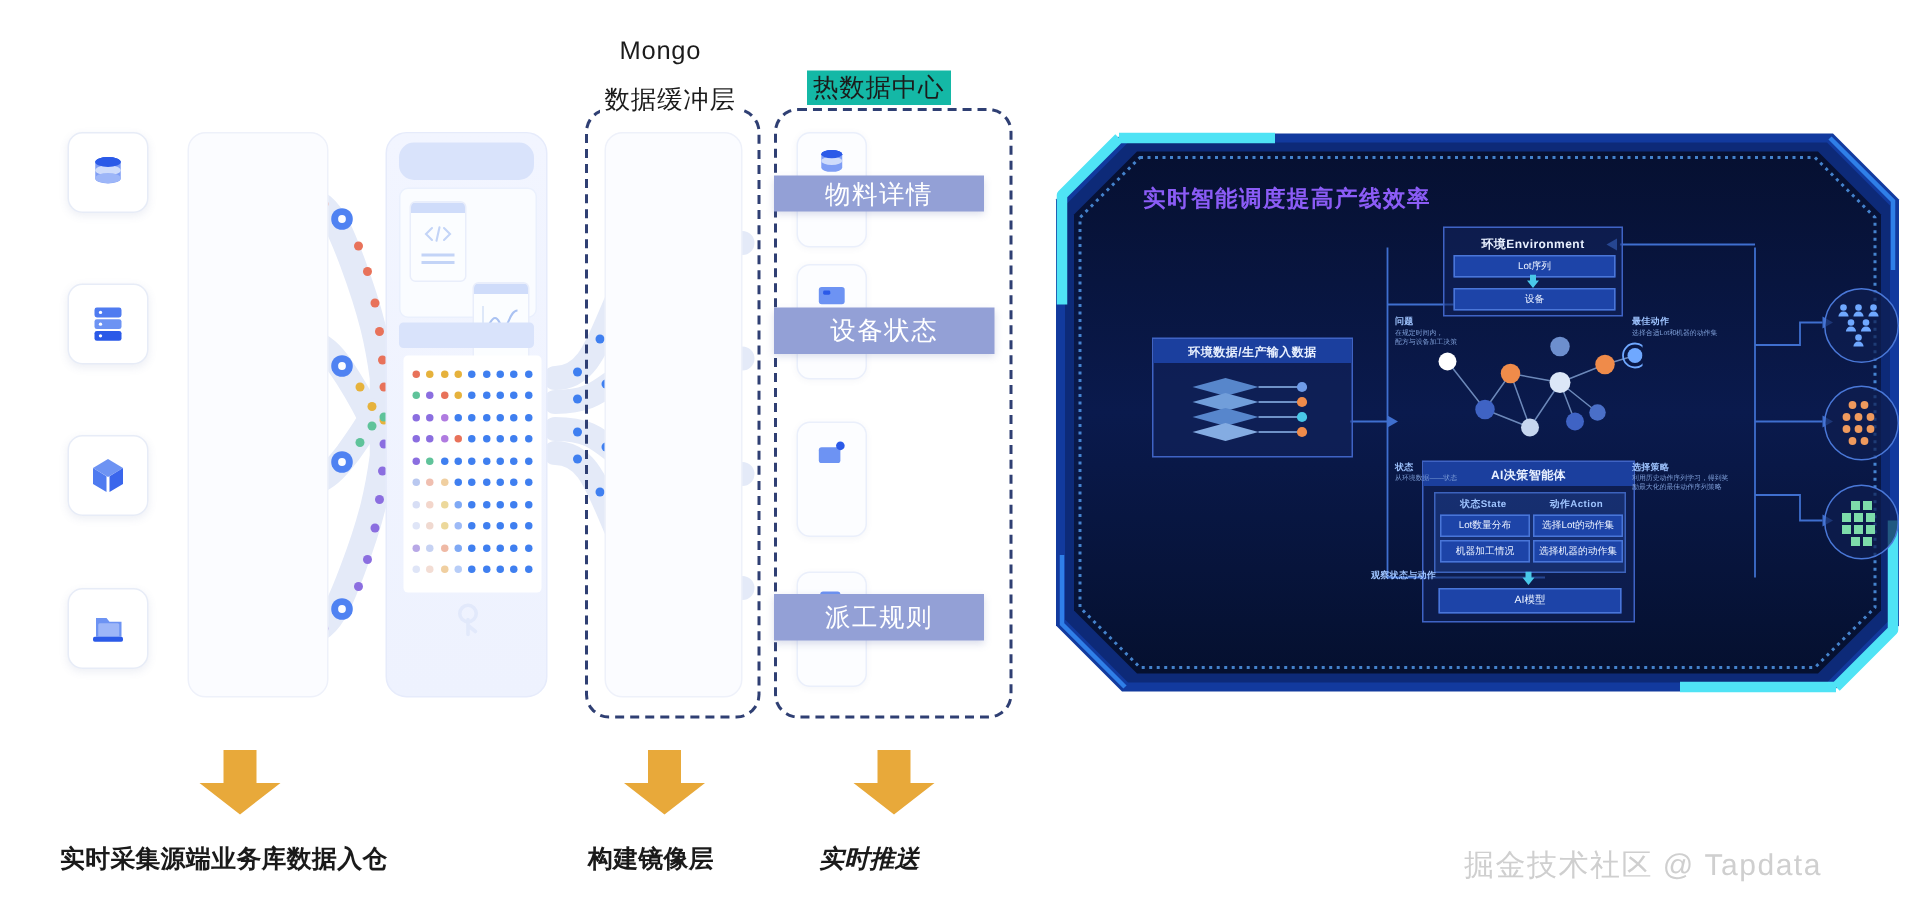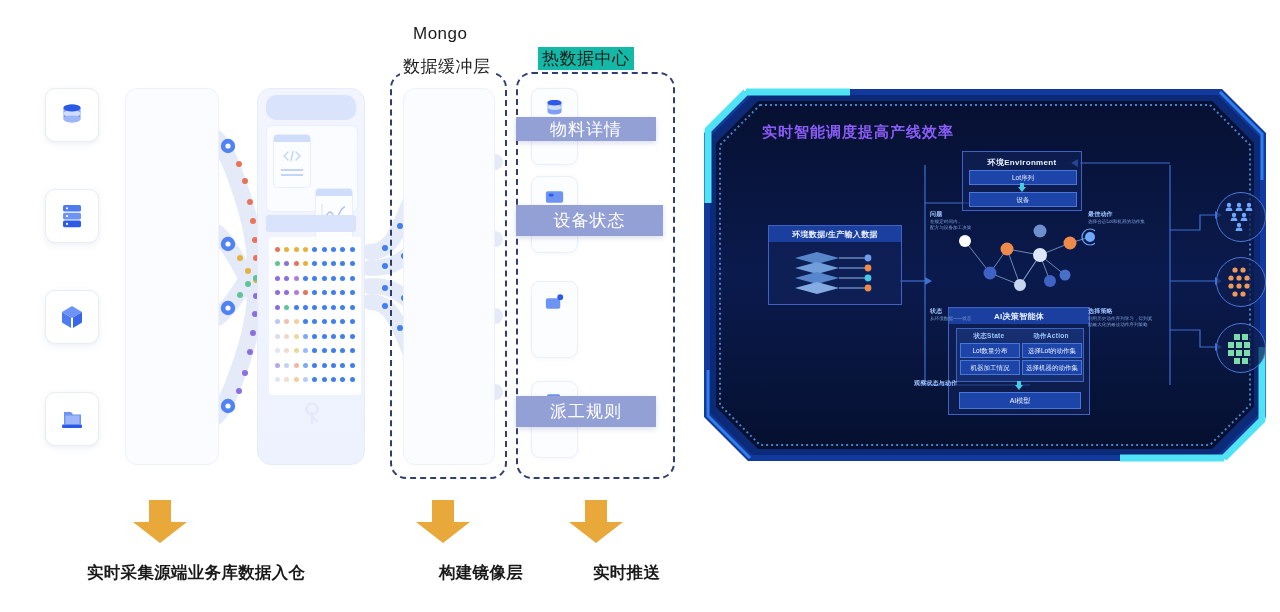--- a/index.html
+++ b/index.html
@@ -38,21 +38,21 @@
   .hot-card{
     background:#fcfdff;border:1px solid #eaeffb;border-radius:9px;
     box-shadow:0 1px 4px rgba(80,100,160,.06);
   }
   .hot-bar{
     background:#93a0d6;color:#fff;font-size:17px;font-weight:500;
     display:flex;align-items:center;justify-content:center;
     box-shadow:0 2px 5px rgba(90,105,170,.22);letter-spacing:1px;
   }
 
-  .caption{font-size:16.5px;font-weight:bold;color:#1a1a1a;letter-spacing:.3px;white-space:nowrap;margin-left:47px;}
+  .caption{font-size:16.5px;font-weight:bold;color:#1a1a1a;letter-spacing:.3px;white-space:nowrap;}
 
   
   .darkwrap{position:absolute;}
   .dk-title{color:#8b5cf6;font-size:15px;font-weight:bold;letter-spacing:1px;}
   .dk-box{border:1px solid #3f63c4;background:rgba(18,36,95,.55);}
   .dk-head{color:#e9f1ff;font-size:8px;font-weight:bold;text-align:center;letter-spacing:.3px;}
   .dk-chip{background:#1d44a8;border:1px solid #4a76d8;color:#eaf1ff;font-size:6.5px;
            display:flex;align-items:center;justify-content:center;text-align:center;line-height:1.1;}
   .dk-note-t{color:#9fc4ff;font-size:6px;font-weight:bold;letter-spacing:.2px;}
   .dk-note-b{color:#7f9fd8;font-size:4.6px;line-height:1.35;}
@@ -364,21 +364,21 @@
   <div class="abs caption" style="left:40px;top:562px;">实时采集源端业务库数据入仓</div>
 
   <svg class="abs" style="left:410px;top:500px;" width="66" height="44" viewBox="0 0 66 44">
     <path d="M22,0 H44 V22 H60 L33,43 L6,22 H22 Z" fill="#e8a93a"></path>
   </svg>
   <div class="abs caption" style="left:392px;top:562px;">构建镜像层</div>
 
   <svg class="abs" style="left:563px;top:500px;" width="66" height="44" viewBox="0 0 66 44">
     <path d="M22,0 H44 V22 H60 L33,43 L6,22 H22 Z" fill="#e8a93a"></path>
   </svg>
-  <div class="abs caption" style="left:546px;top:562px;">实时推送</div>
+  <div class="abs caption" style="left:546px;top:562px;font-style:italic;">实时推送</div>
 
   <div class="darkwrap" style="left:700px;top:85px;width:570px;height:380px;">
 
     <svg class="abs" style="left:0;top:0;" width="570" height="380" viewBox="0 0 570 380">
       <defs>
         <linearGradient id="pbg" x1="0" y1="0" x2="0" y2="1">
           <stop offset="0" stop-color="#061031"></stop>
             <stop offset="0.5" stop-color="#0a1a4d"></stop>
           <stop offset="1" stop-color="#05102f"></stop>
         </linearGradient>
@@ -563,13 +563,14 @@
           <rect x="3" y="18" width="6" height="6"></rect>
             <rect x="11" y="18" width="6" height="6"></rect>
             <rect x="19" y="18" width="6" height="6"></rect>
           <rect x="9" y="26" width="6" height="6"></rect>
             <rect x="17" y="26" width="6" height="6"></rect>
         </g>
       </svg>
     </div>
   </div>
 
+  <div class="abs wm" style="left:976px;top:563px;">掘金技术社区 @ Tapdata</div>
 </div>
 
 </body></html>

